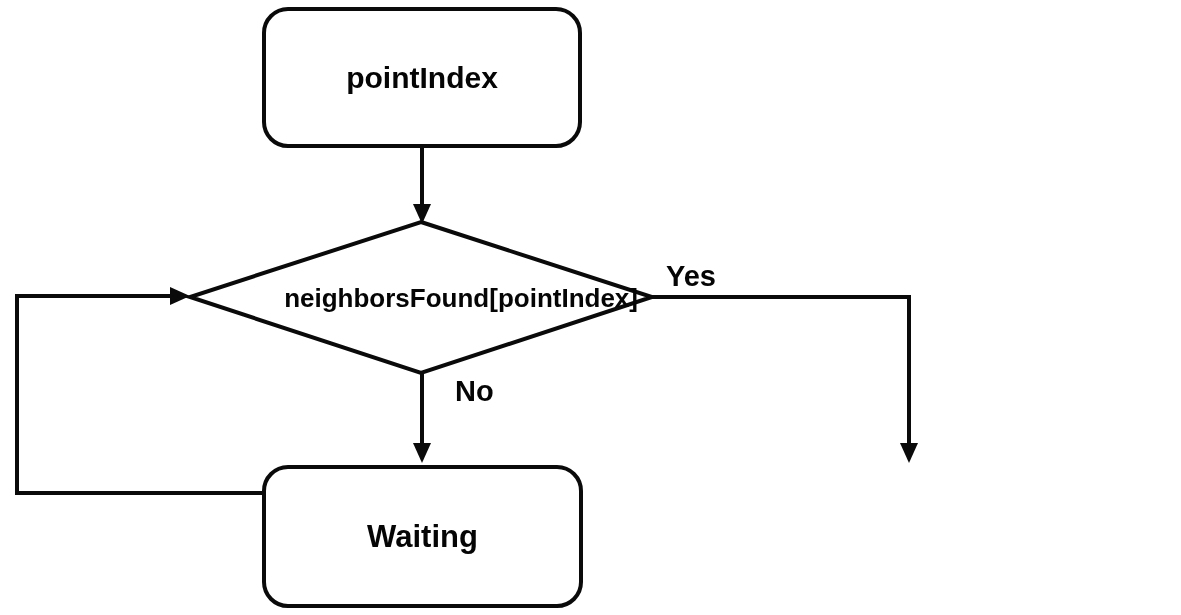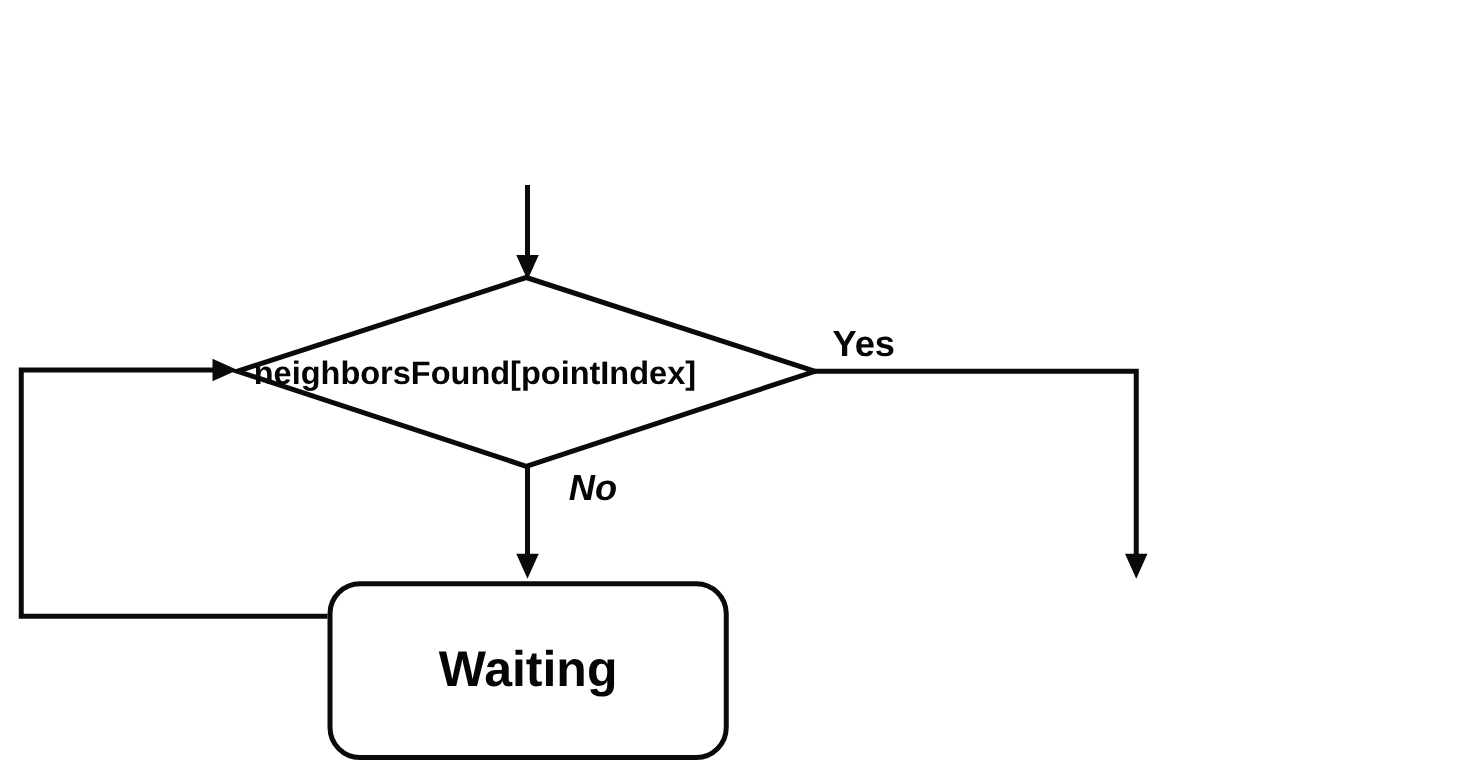--- a/index.html
+++ b/index.html
@@ -50,44 +50,44 @@
     font-weight: bold;
   }
   .node-start {
     left: 262px; top: 7px;
     width: 320px; height: 141px;
     font-size: 30px;
   }
   .node-waiting {
     left: 262px; top: 465px;
     width: 321px; height: 143px;
-    font-size: 40px;
+    font-size: 31px;
   }
   .node-return {
     left: 640px; top: 464px;
     width: 533px; height: 143px;
     font-size: 29px;
     line-height: 1.35;
     white-space: pre-line;
   }
   .decision-label {
     position: absolute;
-    left: 203px; top: 283px;
+    left: 238px; top: 283px;
     width: 400px;
-    text-align: left;
+    text-align: right;
     font-weight: bold;
     font-size: 26px;
   }
   .edge-label {
     position: absolute;
     font-weight: bold;
     font-size: 29px;
   }
   .edge-label-yes { left: 666px; top: 228px; margin-top: 32px; }
-  .edge-label-no  { left: 455px; top: 375px; font-style: italic; }
+  .edge-label-no  { left: 455px; top: 375px; }
 </style>
 </head>
 <body>
 
 <div class="canvas">
 
   <svg class="connectors" viewBox="0 0 1181 615" xmlns="http://www.w3.org/2000/svg">
 
     <polygon class="shape" points="421,222 652,297 421,373 190,297"></polygon>
 
@@ -97,20 +97,23 @@
     <path class="edge" d="M652,297 L909,297 L909,447"></path>
     <polygon class="arrowhead" points="909,463 900,443 918,443"></polygon>
 
     <path class="edge" d="M422,373 L422,447"></path>
     <polygon class="arrowhead" points="422,463 413,443 431,443"></polygon>
 
     <path class="edge" d="M262,493 L17,493 L17,296 L173,296"></path>
     <polygon class="arrowhead" points="190,296 170,287 170,305"></polygon>
   </svg>
 
+  <div class="node node-start">
+    <span>pointIndex</span>
+  </div>
 
   <div class="decision-label">neighborsFound[pointIndex]</div>
 
   <div class="edge-label edge-label-yes">Yes</div>
 
   <div class="edge-label edge-label-no">No</div>
 
   <div class="node node-waiting">
     <span>Waiting</span>
   </div>

